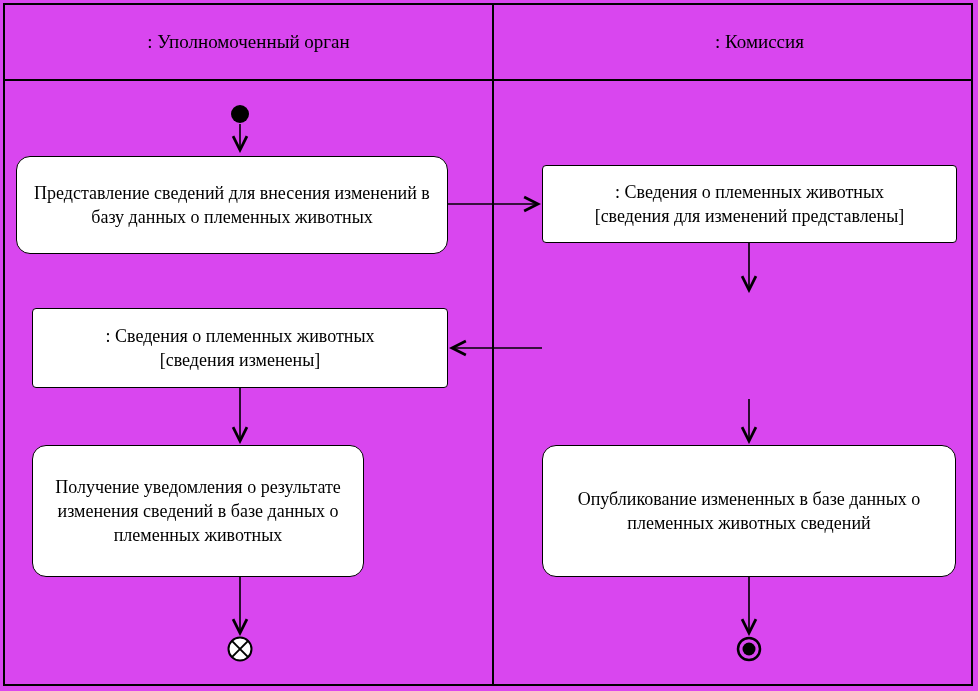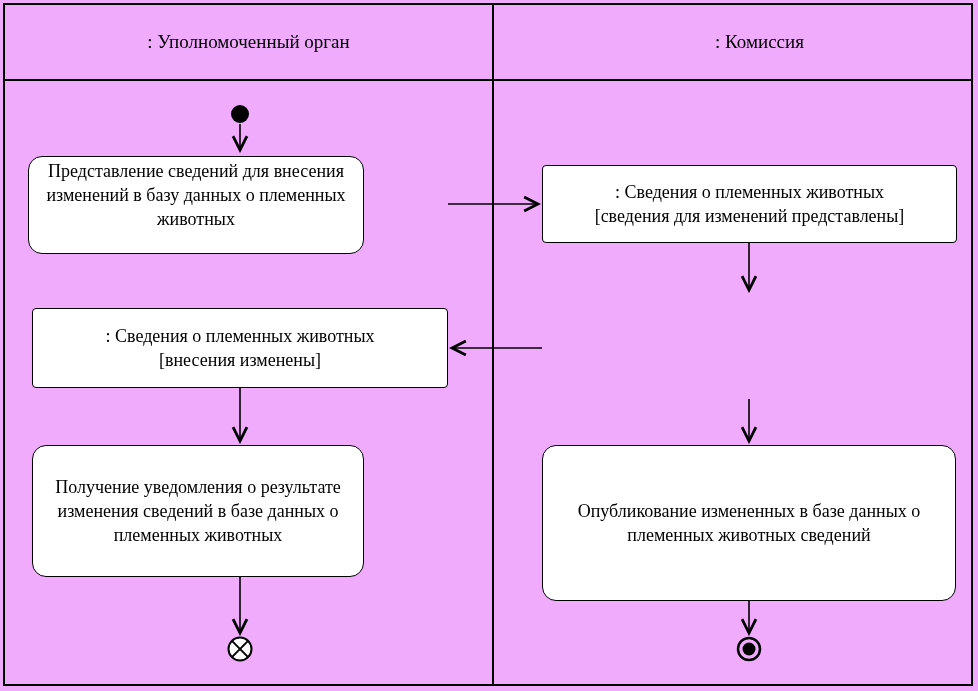--- a/index.html
+++ b/index.html
@@ -4,21 +4,21 @@
 <style>
   html, body {
     margin: 0;
     padding: 0;
     background: #ffffff;
   }
   .canvas {
     position: relative;
     width: 978px;
     height: 691px;
-    background: #f0abfc;
+    background: #d946ef;
     color: #000000;
     font-family: "Liberation Serif", "DejaVu Serif", serif;
     overflow: hidden;
   }
   .frame {
     position: absolute;
     left: 3px; top: 3px;
     width: 970px; height: 683px;
     border: 2px solid #000;
     box-sizing: border-box;
@@ -107,36 +107,36 @@
       <circle cx="240" cy="649" r="11.5" fill="#fff" stroke="#000" stroke-width="2"></circle>
       <line x1="231.9" y1="640.9" x2="248.1" y2="657.1" stroke="#000" stroke-width="2"></line>
       <line x1="248.1" y1="640.9" x2="231.9" y2="657.1" stroke="#000" stroke-width="2"></line>
     </g>
     <g>
       <circle cx="749" cy="649" r="11" fill="none" stroke="#000" stroke-width="2.5"></circle>
       <circle cx="749" cy="649" r="6.5" fill="#000"></circle>
     </g>
   </svg>
 
-  <div class="node activity" style="left:28px; top:156px; width:336px; height:98px;justify-content:space-between;">
+  <div class="node activity" style="left:16px; top:156px; width:432px; height:98px;">
     <span>Представление сведений для внесения изменений в базу данных о племенных животных</span>
   </div>
 
   <div class="node object" style="left:542px; top:165px; width:415px; height:78px;">
     <span>: Сведения о племенных животных</span>
     <span>[сведения для изменений представлены]</span>
   </div>
 
 
   <div class="node object" style="left:32px; top:308px; width:416px; height:80px;">
     <span>: Сведения о племенных животных</span>
-    <span>[внесения изменены]</span>
+    <span>[сведения изменены]</span>
   </div>
 
   <div class="node activity" style="left:32px; top:445px; width:332px; height:132px;align-items:center;">
     <span>Получение уведомления о результате изменения сведений в базе данных о племенных животных</span>
   </div>
 
-  <div class="node activity" style="left:542px; top:445px; width:414px; height:156px;">
+  <div class="node activity" style="left:542px; top:445px; width:414px; height:132px;">
     <span>Опубликование измененных в базе данных о племенных животных сведений</span>
   </div>
 
 </div>
 
 </body></html>

